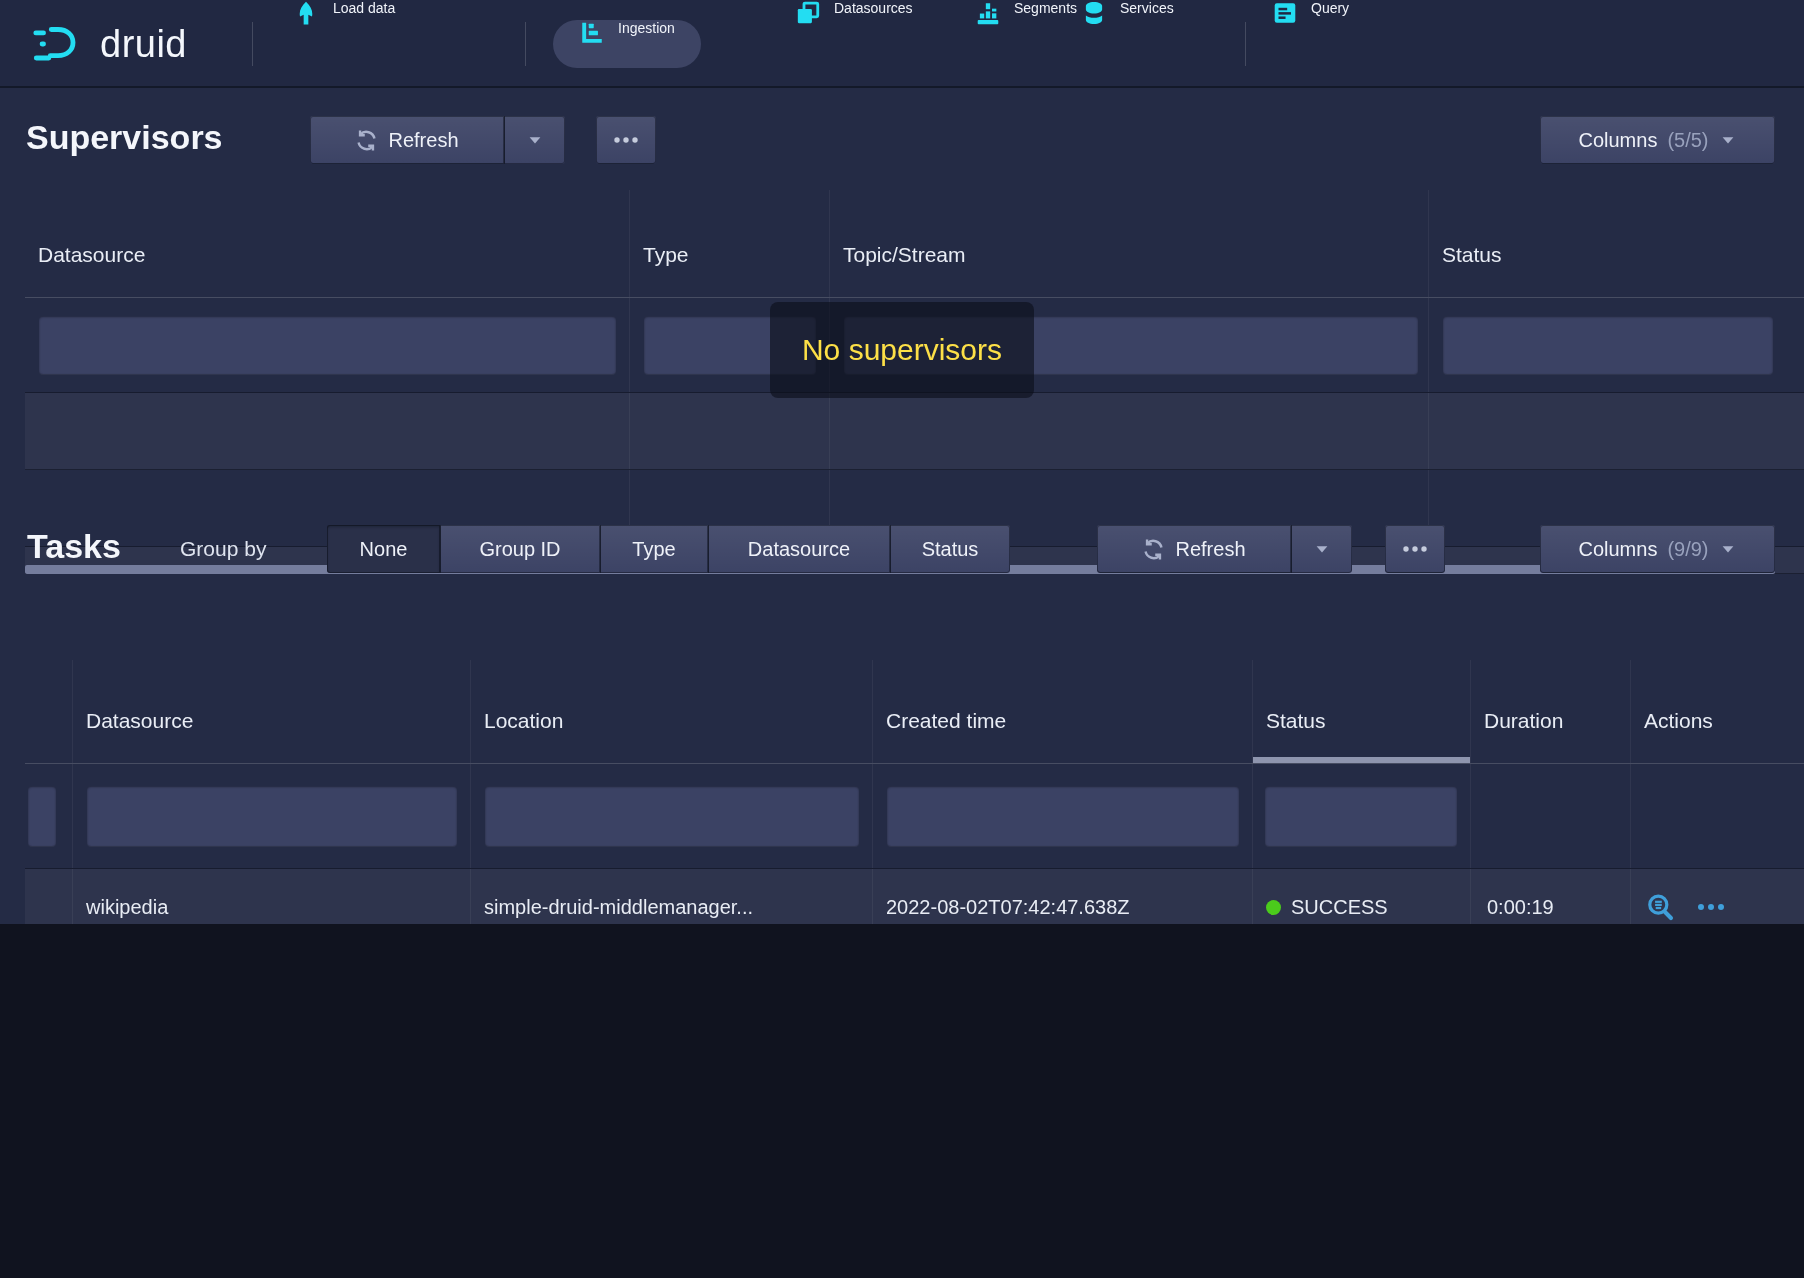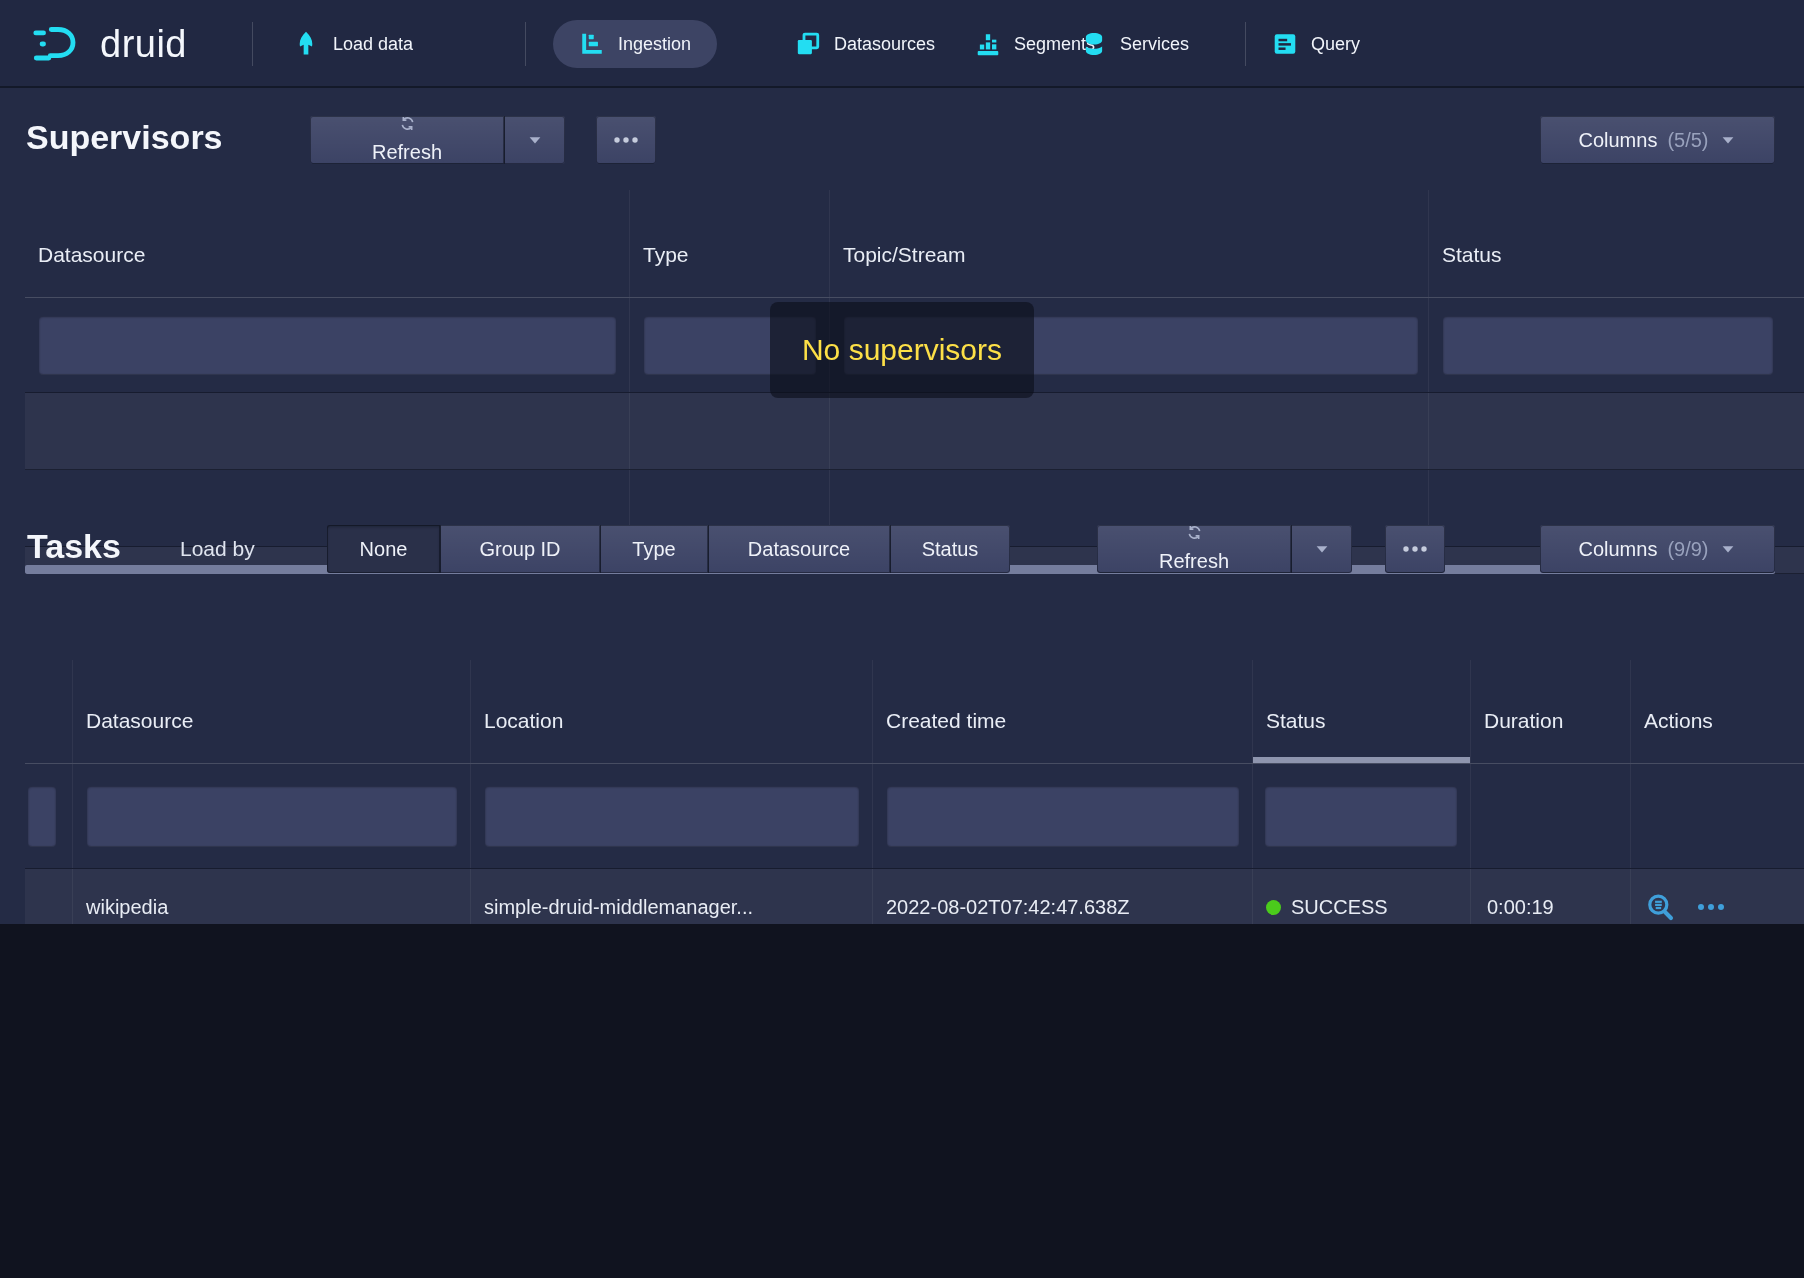--- a/index.html
+++ b/index.html
@@ -12,33 +12,33 @@
   *{margin:0;padding:0;box-sizing:border-box;}
   body{background:#10131f;font-family:"Liberation Sans","DejaVu Sans",sans-serif;}
   .stage{position:relative;width:1804px;height:924px;background:var(--bg);overflow:hidden;color:var(--text);}
 
   
   .nav{position:absolute;left:0;top:0;width:100%;height:88px;background:var(--nav);
        border-bottom:2px solid rgba(9,12,22,0.55);}
   .brand{position:absolute;left:30px;top:0;height:88px;display:flex;align-items:center;gap:12px;cursor:pointer;}
   .brand-text{font-size:38px;font-weight:500;color:#F4F7FC;letter-spacing:.5px;}
   .nav-sep{position:absolute;top:22px;width:1px;height:44px;background:rgba(255,255,255,0.16);}
-  .nav-item{position:absolute;top:0;height:88px;display:flex;align-items:center;gap:13px;
-            font-size:18px;color:#F1F4FA;cursor:pointer;white-space:nowrap;}
+  .nav-item{position:absolute;top:0;height:88px;display:flex;align-items:flex-start;gap:13px;
+            font-size:14px;color:#F1F4FA;cursor:pointer;white-space:nowrap;}
   .nav-pill{top:20px;height:48px;background:#3D4464;border-radius:26px;padding:0 26px;}
 
   
   .section-title{position:absolute;font-size:34px;font-weight:600;color:#F4F6FB;}
   .btn{display:flex;align-items:center;justify-content:center;height:48px;border:none;cursor:pointer;
        background-color:var(--btn);background-image:linear-gradient(rgba(255,255,255,.07),rgba(255,255,255,0));
        box-shadow:inset 0 0 0 1px rgba(9,13,24,.45), inset 0 -1px 0 rgba(9,13,24,.25);
        color:#EEF1F8;font-size:20px;font-family:inherit;border-radius:3px;gap:10px;}
   .btn-group{position:absolute;display:flex;}
   .btn-group .btn{border-radius:0;}
-  .btn-group .btn:first-child{border-radius:3px 0 0 3px;flex-direction:column;}
+  .btn-group .btn:first-child{border-radius:3px 0 0 3px;}
   .btn-group .btn:last-child{border-radius:0 3px 3px 0;}
   .btn-group .btn + .btn{box-shadow:inset 1px 0 0 rgba(9,13,24,.5), inset 0 0 0 1px rgba(9,13,24,.45);}
   .btn.active{background-color:var(--btn-active);background-image:none;
        box-shadow:inset 0 0 0 1px rgba(9,13,24,.5), inset 0 2px 3px rgba(9,13,24,.35);}
   .dim{color:var(--dim);}
   .grp-label{position:absolute;font-size:21px;color:#DFE4EF;}
 
   
   .table{position:absolute;left:25px;width:1779px;overflow:hidden;}
   .sup-grid{display:grid;grid-template-columns:605px 200px 599px minmax(0,1fr);}
@@ -215,21 +215,21 @@
     </div>
   </div>
 
   <div class="empty-overlay" style="left:770px;top:302px;width:264px;height:96px">
     <span>No supervisors</span>
   </div>
 
   <div class="hscroll" style="left:25px;top:565px;width:1750px"></div>
 
   <div class="section-title" style="left:27px;top:527px">Tasks</div>
-  <div class="grp-label" style="left:180px;top:537px">Load by</div>
+  <div class="grp-label" style="left:180px;top:537px">Group by</div>
 
   <div class="btn-group" style="left:327px;top:525px">
     <button class="btn active" style="width:113px">None</button>
     <button class="btn" style="width:160px">Group ID</button>
     <button class="btn" style="width:108px">Type</button>
     <button class="btn" style="width:182px">Datasource</button>
     <button class="btn" style="width:120px">Status</button>
   </div>
 
   <div class="btn-group" style="left:1097px;top:525px">

